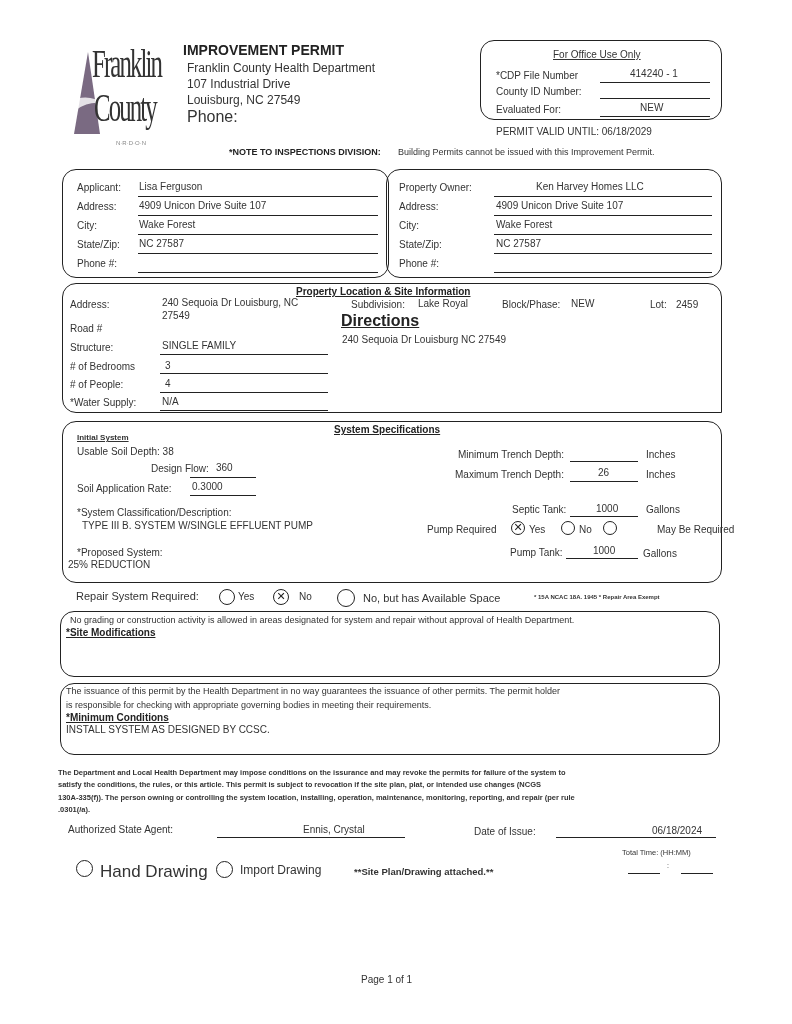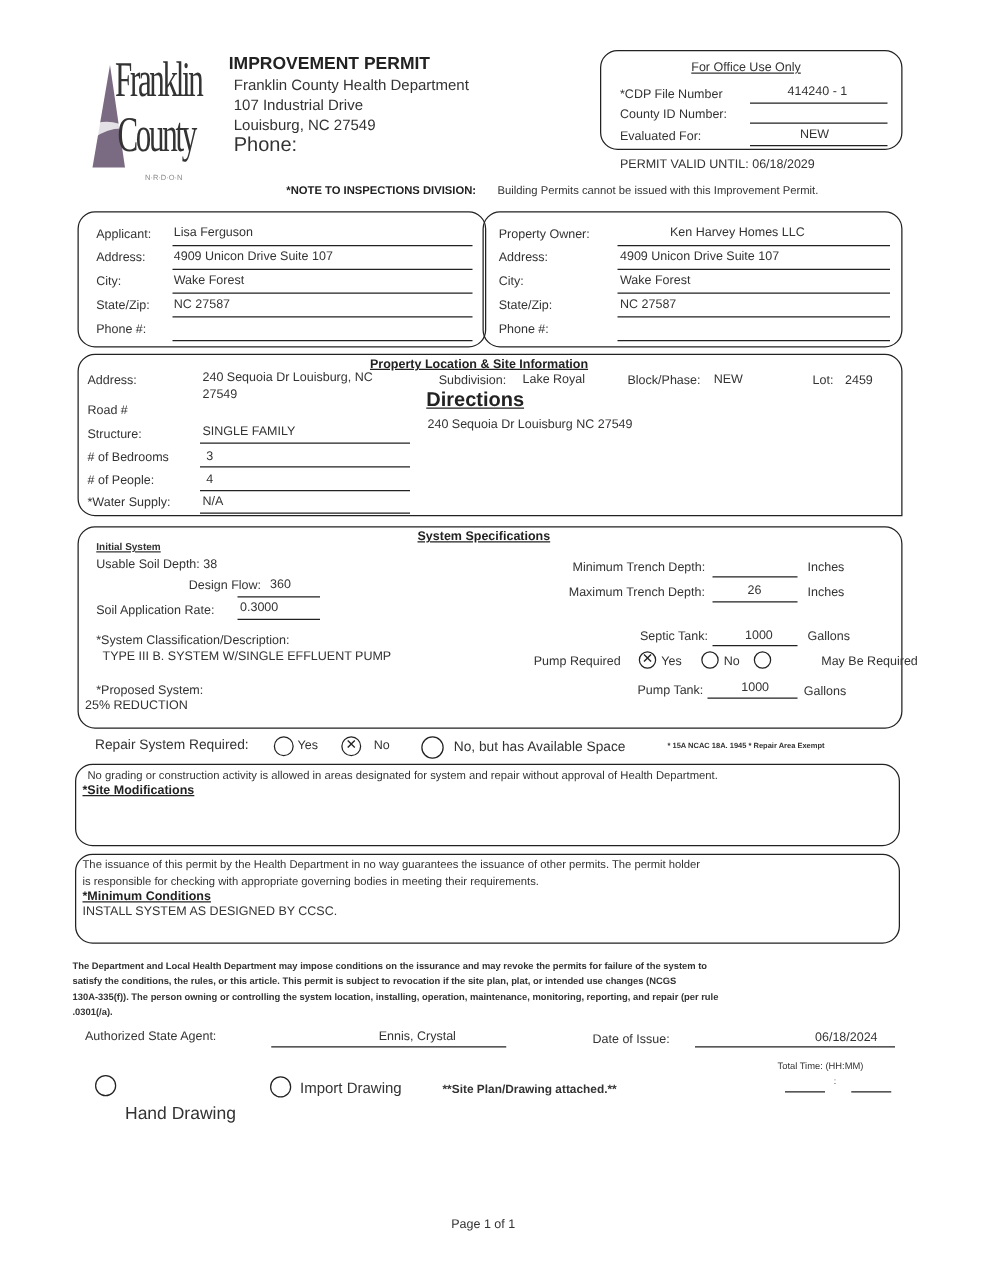--- a/index.html
+++ b/index.html
@@ -182,18 +182,18 @@
 <div class="line" style="left:217px;top:837px;width:188px;"></div>
 <div class="t" style="left:474px;top:826px;">Date of Issue:</div>
 <div class="v" style="left:608px;top:825px;padding-left:44px;">06/18/2024</div>
 <div class="line" style="left:556px;top:837px;width:160px;"></div>
 <div class="t" style="left:622px;top:848px;font-size:7.5px;">Total Time: (HH:MM)</div>
 <div class="line" style="left:628px;top:873px;width:32px;"></div>
 <div class="t" style="left:667px;top:862px;font-size:7px;">:</div>
 <div class="line" style="left:681px;top:873px;width:32px;"></div>
 
 <div class="radio" style="left:76px;top:860px;width:17px;height:17px;"></div>
-<div class="t" style="left:100px;top:862px;font-size:14px;margin-top:20px;">Hand Drawing</div>
+<div class="t" style="left:100px;top:862px;font-size:17px;">Hand Drawing</div>
 <div class="radio" style="left:216px;top:861px;width:17px;height:17px;"></div>
 <div class="t" style="left:240px;top:863px;font-size:12px;">Import Drawing</div>
 <div class="t" style="left:354px;top:866px;font-size:9.5px;font-weight:bold;">**Site Plan/Drawing attached.**</div>
 
 <div class="t" style="left:361px;top:974px;">Page 1 of 1</div>
 
 </body></html>

